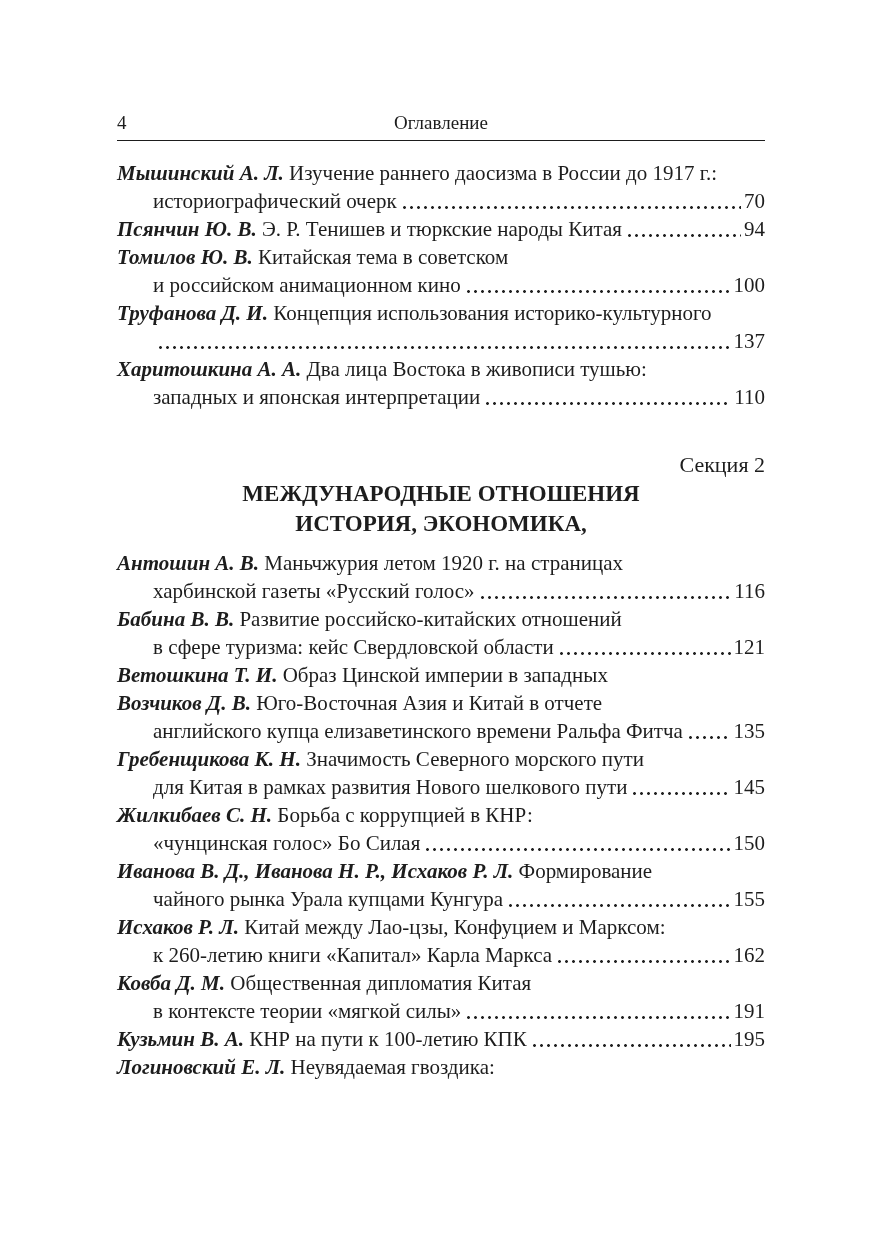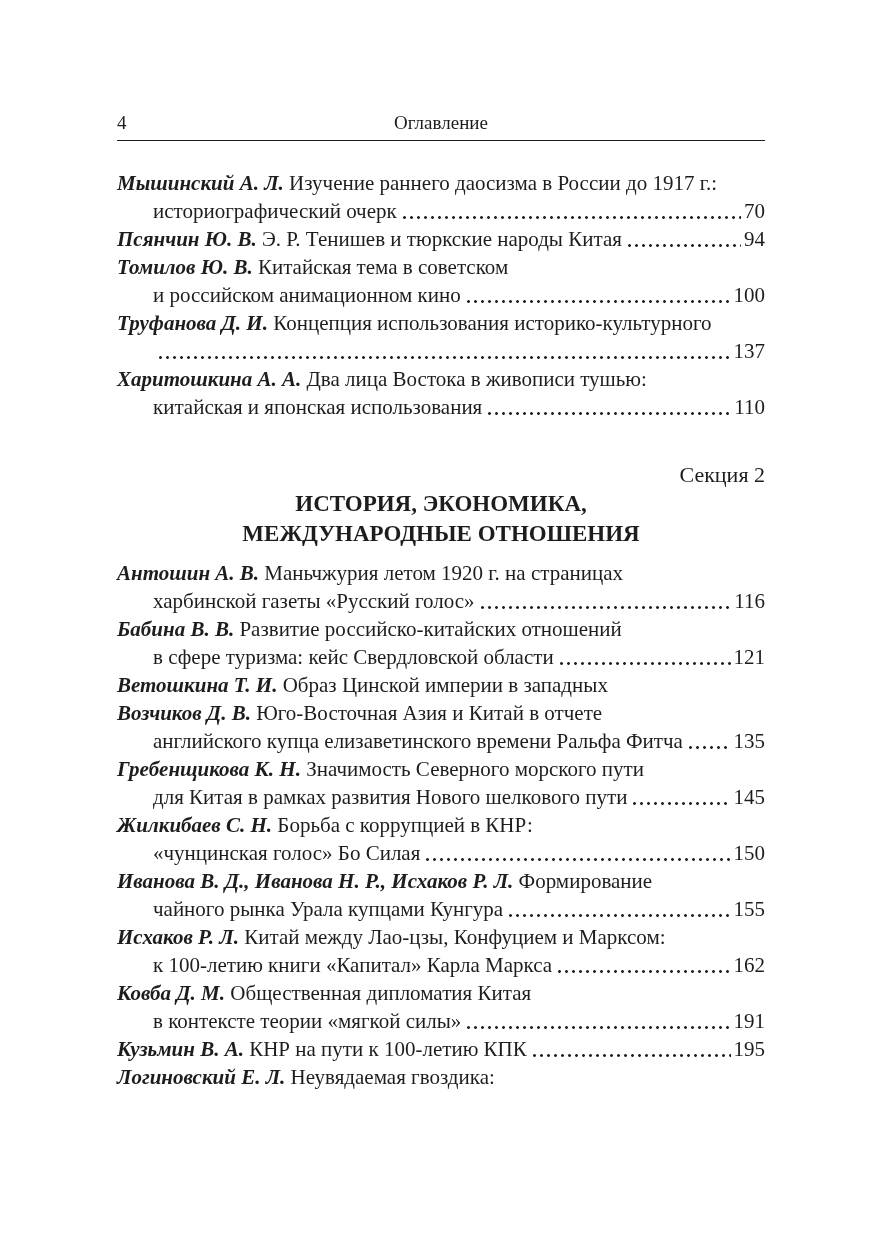--- a/index.html
+++ b/index.html
@@ -19,21 +19,21 @@
     position: relative;
     font-size: 19px;
     line-height: 22px;
     padding-bottom: 6px;
     border-bottom: 1.5px solid #1d1d1d;
   }
   .page-num { position: absolute; left: 0; top: 0; }
   .header-title { display: block; text-align: center; }
 
   
-  .toc { margin-top: 28px; font-size: 21px; line-height: 28px; }
+  .toc { margin-top: 18px; font-size: 21px; line-height: 28px; }
   .entry .line { display: flex; align-items: baseline; }
   .entry .line .text { white-space: pre; flex: 0 0 auto; }
   .entry .line.cont { padding-left: 36px; }
   .authors { font-weight: bold; font-style: italic; }
   .dots {
     flex: 1 1 12px;
     min-width: 12px;
     align-self: flex-end;
     height: 3px;
     margin: 0 3px 6px 4px;
@@ -92,29 +92,29 @@
         <div class="line cont">
           <span class="dots"></span>
           <span class="pg">137</span>
         </div>
       </div>
       <div class="entry">
         <div class="line first">
           <span class="text"><b class="authors">Харитошкина А. А.</b> Два лица Востока в живописи тушью:</span>
         </div>
         <div class="line cont">
-          <span class="text">китайская и японская использования</span>
+          <span class="text">западных и японская интерпретации</span>
           <span class="dots"></span>
           <span class="pg">110</span>
         </div>
       </div>
       <div class="section-heading">
         <span class="section-label">Секция 2</span>
+        <span class="section-title">МЕЖДУНАРОДНЫЕ ОТНОШЕНИЯ</span>
         <span class="section-title">ИСТОРИЯ, ЭКОНОМИКА,</span>
-        <span class="section-title">МЕЖДУНАРОДНЫЕ ОТНОШЕНИЯ</span>
       </div>
       <div class="entry">
         <div class="line first">
           <span class="text"><b class="authors">Антошин А. В.</b> Маньчжурия летом 1920 г. на страницах</span>
         </div>
         <div class="line cont">
           <span class="text">харбинской газеты «Русский голос»</span>
           <span class="dots"></span>
           <span class="pg">116</span>
         </div>
@@ -172,21 +172,21 @@
           <span class="text">чайного рынка Урала купцами Кунгура</span>
           <span class="dots"></span>
           <span class="pg">155</span>
         </div>
       </div>
       <div class="entry">
         <div class="line first">
           <span class="text"><b class="authors">Исхаков Р. Л.</b> Китай между Лао-цзы, Конфуцием и Марксом:</span>
         </div>
         <div class="line cont">
-          <span class="text">к 100-летию книги «Капитал» Карла Маркса</span>
+          <span class="text">к 260-летию книги «Капитал» Карла Маркса</span>
           <span class="dots"></span>
           <span class="pg">162</span>
         </div>
       </div>
       <div class="entry">
         <div class="line first">
           <span class="text"><b class="authors">Ковба Д. М.</b> Общественная дипломатия Китая</span>
         </div>
         <div class="line cont">
           <span class="text">в контексте теории «мягкой силы»</span>

